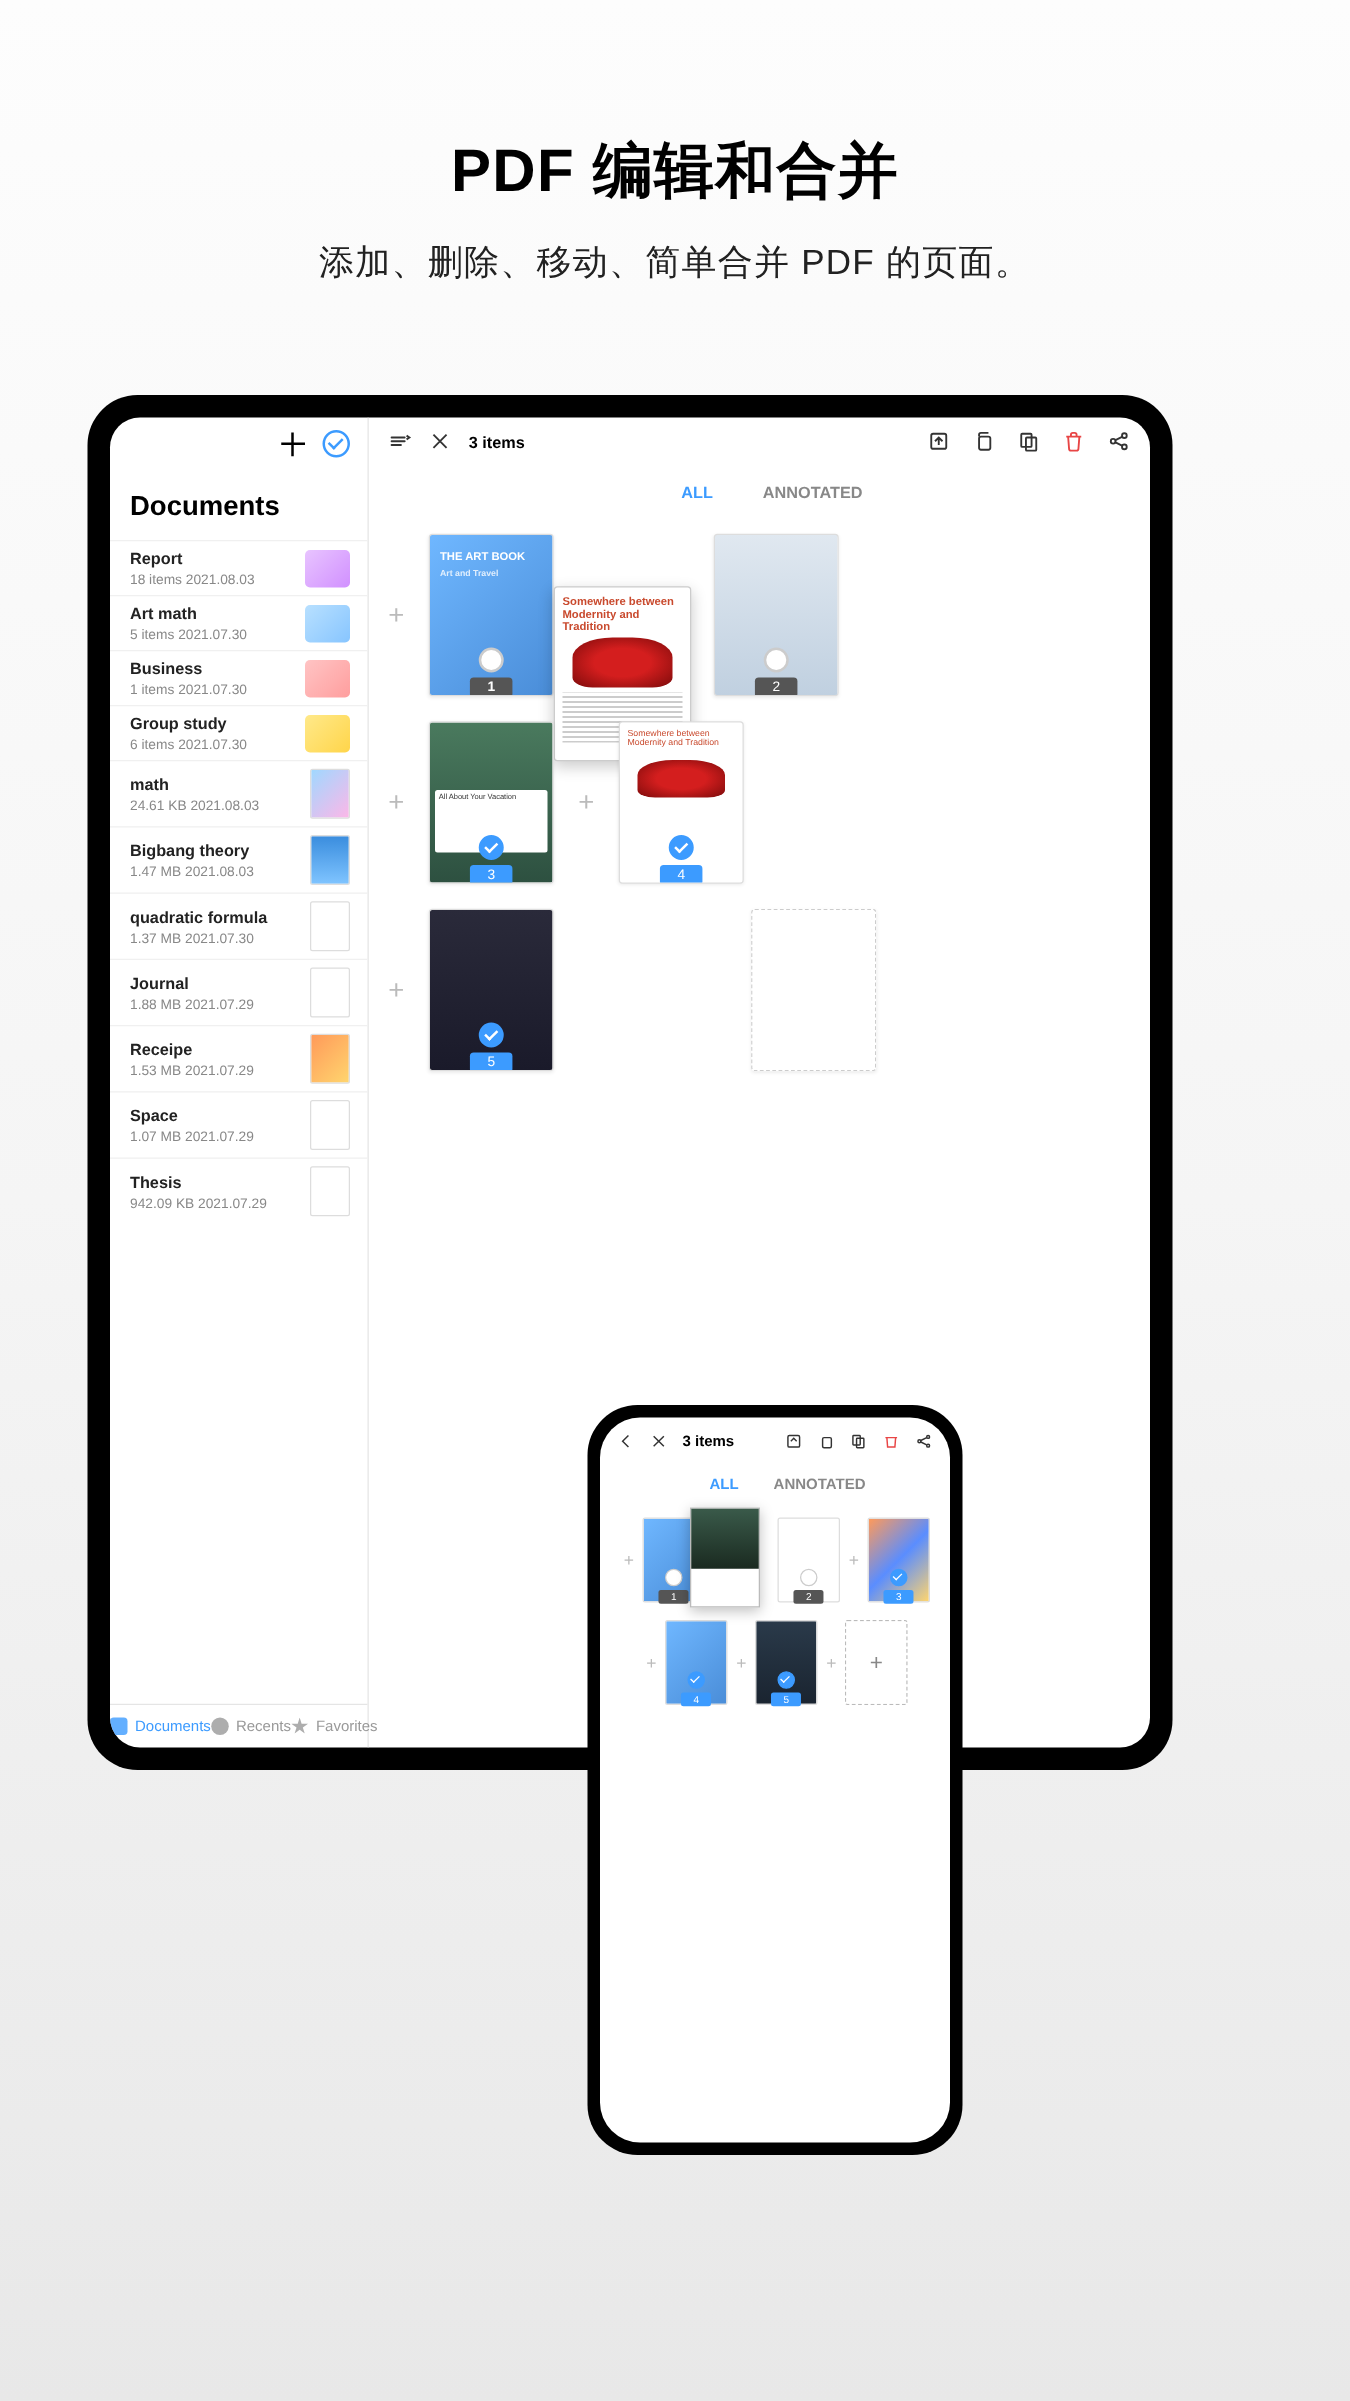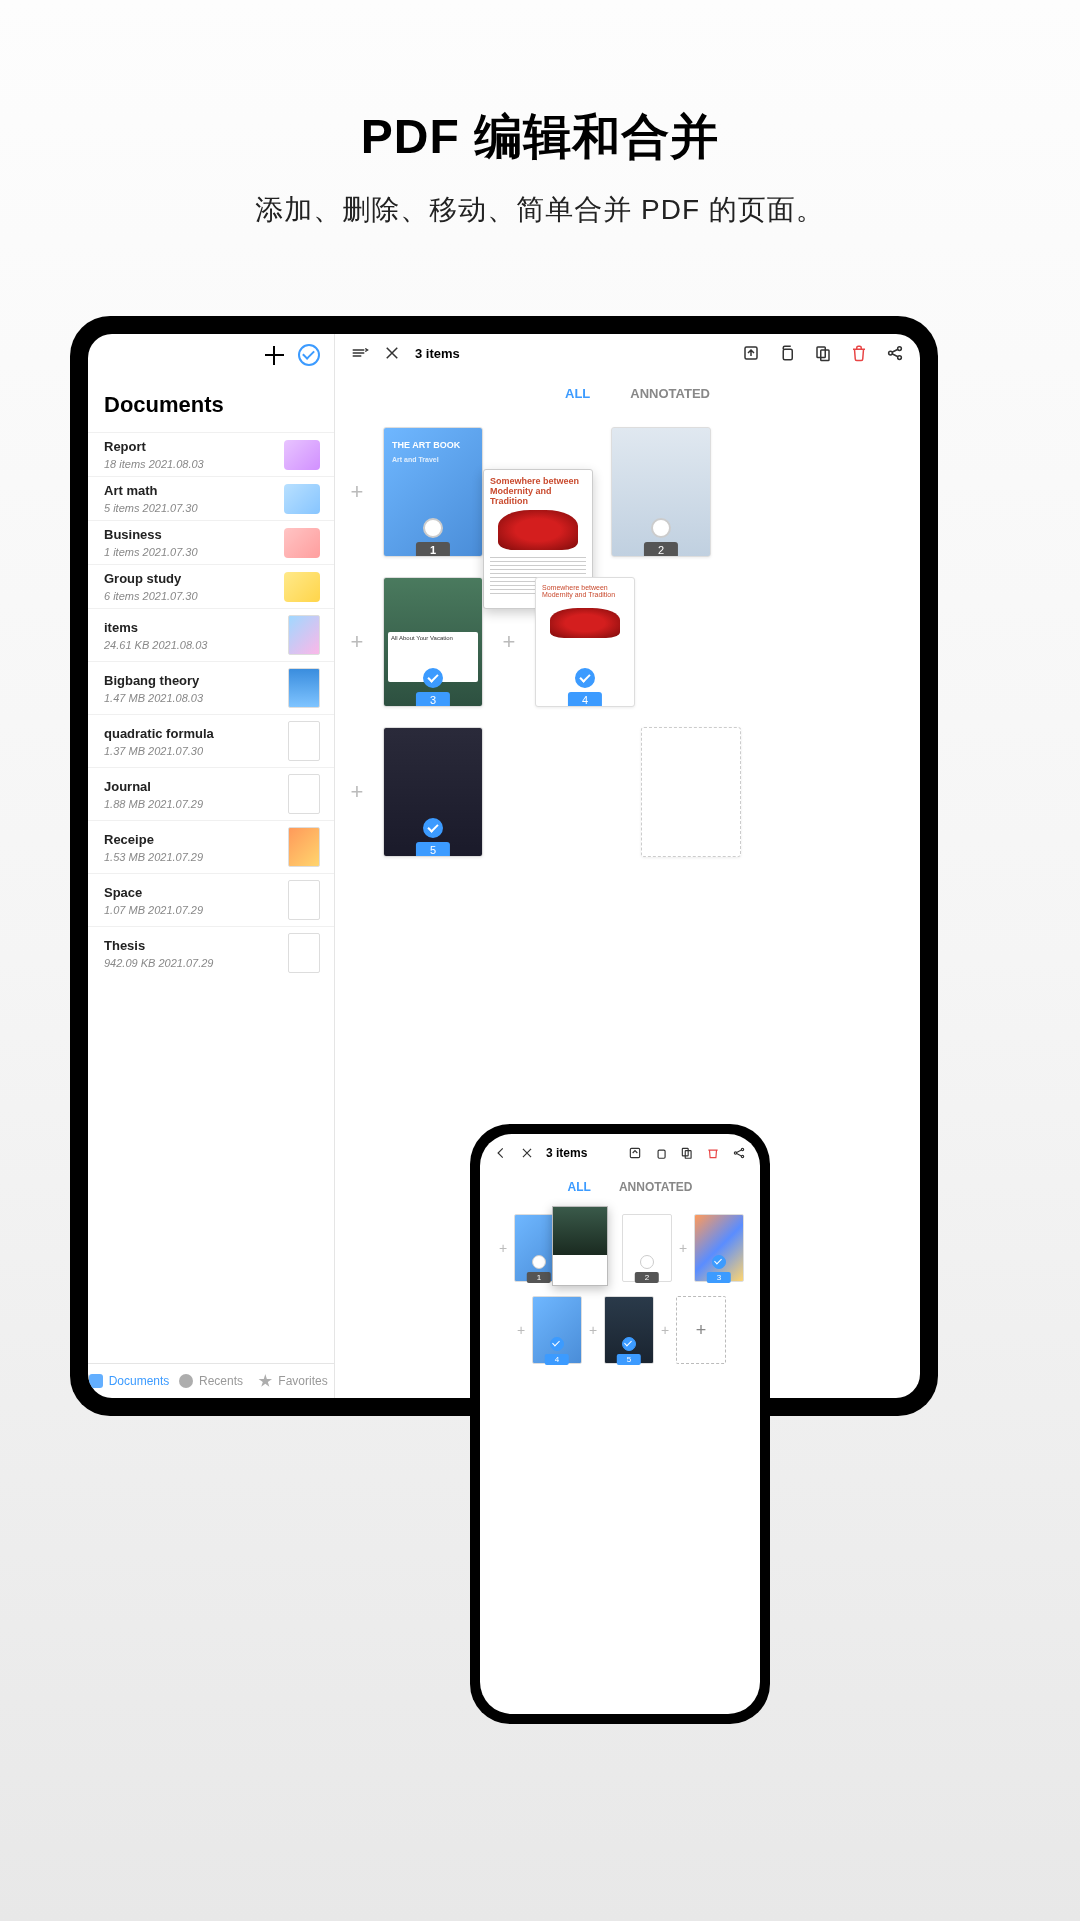--- a/index.html
+++ b/index.html
@@ -6,36 +6,36 @@
 body { background: linear-gradient(180deg, #fdfdfd 0%, #f5f5f5 50%, #e8e8e8 100%); width: 1080px; height: 1921px; position: relative; }
 
 .hero { text-align: center; padding-top: 105px; }
 .hero h1 { font-size: 48px; font-weight: 700; color: #000; letter-spacing: 1px; }
 .hero p { font-size: 28px; color: #222; margin-top: 22px; letter-spacing: 1px; }
 
 .tablet { position: absolute; left: 70px; top: 316px; width: 868px; height: 1100px; background: #000; border-radius: 40px; padding: 18px; }
 .tablet-inner { width: 100%; height: 100%; background: #fff; border-radius: 24px; overflow: hidden; display: flex; flex-direction: column; }
 .tablet-body { flex: 1; display: flex; overflow: hidden; }
 
-.sidebar { width: 247px; border-right: 1px solid #e5e5e5; display: flex; flex-direction: column; }
+.sidebar { width: 207px; border-right: 1px solid #e5e5e5; display: flex; flex-direction: column; }
 .sidebar-head { display: flex; justify-content: flex-end; align-items: center; gap: 14px; padding: 10px 14px 6px; }
 .icon-plus { width: 19px; height: 19px; position: relative; }
 .icon-plus::before, .icon-plus::after { content: ""; position: absolute; background: #000; }
 .icon-plus::before { left: 8px; top: 0; width: 2px; height: 19px; }
 .icon-plus::after { top: 8px; left: 0; height: 2px; width: 19px; }
 .check-circle { width: 22px; height: 22px; border: 2px solid #3c9bff; border-radius: 50%; position: relative; }
 .check-circle::after { content: ""; position: absolute; left: 5px; top: 2px; width: 5px; height: 9px; border-right: 2px solid #3c9bff; border-bottom: 2px solid #3c9bff; transform: rotate(45deg); }
 
 .sidebar h2 { font-size: 22px; font-weight: 700; padding: 20px 16px 14px; }
 .file-list { flex: 1; overflow: hidden; }
 .file-item { display: flex; align-items: center; padding: 6px 14px 6px 16px; border-top: 1px solid #f0f0f0; }
 .file-item.selected { background: #cfe6ff; }
 .file-info { flex: 1; }
 .file-name { font-size: 13px; font-weight: 600; color: #222; }
-.file-meta { font-size: 11px; color: #888; margin-top: 4px; font-style: italic; }
+.file-meta { font-size: 11px; color: #888; margin-top: 4px; }
 .file-meta span + span::before { content: "   "; }
 .thumb { width: 36px; height: 30px; border-radius: 4px; flex-shrink: 0; }
 .folder-purple { background: linear-gradient(135deg,#e8c4ff,#d190ff); }
 .folder-blue { background: linear-gradient(135deg,#b8e0ff,#87c5ff); }
 .folder-pink { background: linear-gradient(135deg,#ffc4c4,#ff9e9e); }
 .folder-yellow { background: linear-gradient(135deg,#ffe98a,#ffd54a); }
 .doc-thumb { width: 32px; height: 40px; border: 1px solid #ddd; background: #fff; border-radius: 2px; }
 .doc-grad { background: linear-gradient(135deg,#a0d8ff,#fcb7e8); }
 .doc-sky { background: linear-gradient(180deg,#3a8dde,#7fc4ff); }
 .doc-art { background: linear-gradient(135deg,#ff9a5a,#ffd56e); }
@@ -140,21 +140,21 @@
             </div>
             <div class="file-item">
               <div class="file-info">
                 <div class="file-name">Group study</div>
                 <div class="file-meta"><span>6 items</span><span>2021.07.30</span></div>
               </div>
               <div class="thumb folder-yellow"></div>
             </div>
             <div class="file-item">
               <div class="file-info">
-                <div class="file-name">items</div>
+                <div class="file-name">math</div>
                 <div class="file-meta"><span>24.61 KB</span><span>2021.08.03</span></div>
               </div>
               <div class="doc-thumb doc-grad"></div>
             </div>
             <div class="file-item">
               <div class="file-info">
                 <div class="file-name">Bigbang theory</div>
                 <div class="file-meta"><span>1.47 MB</span><span>2021.08.03</span></div>
               </div>
               <div class="doc-thumb doc-sky"></div>

